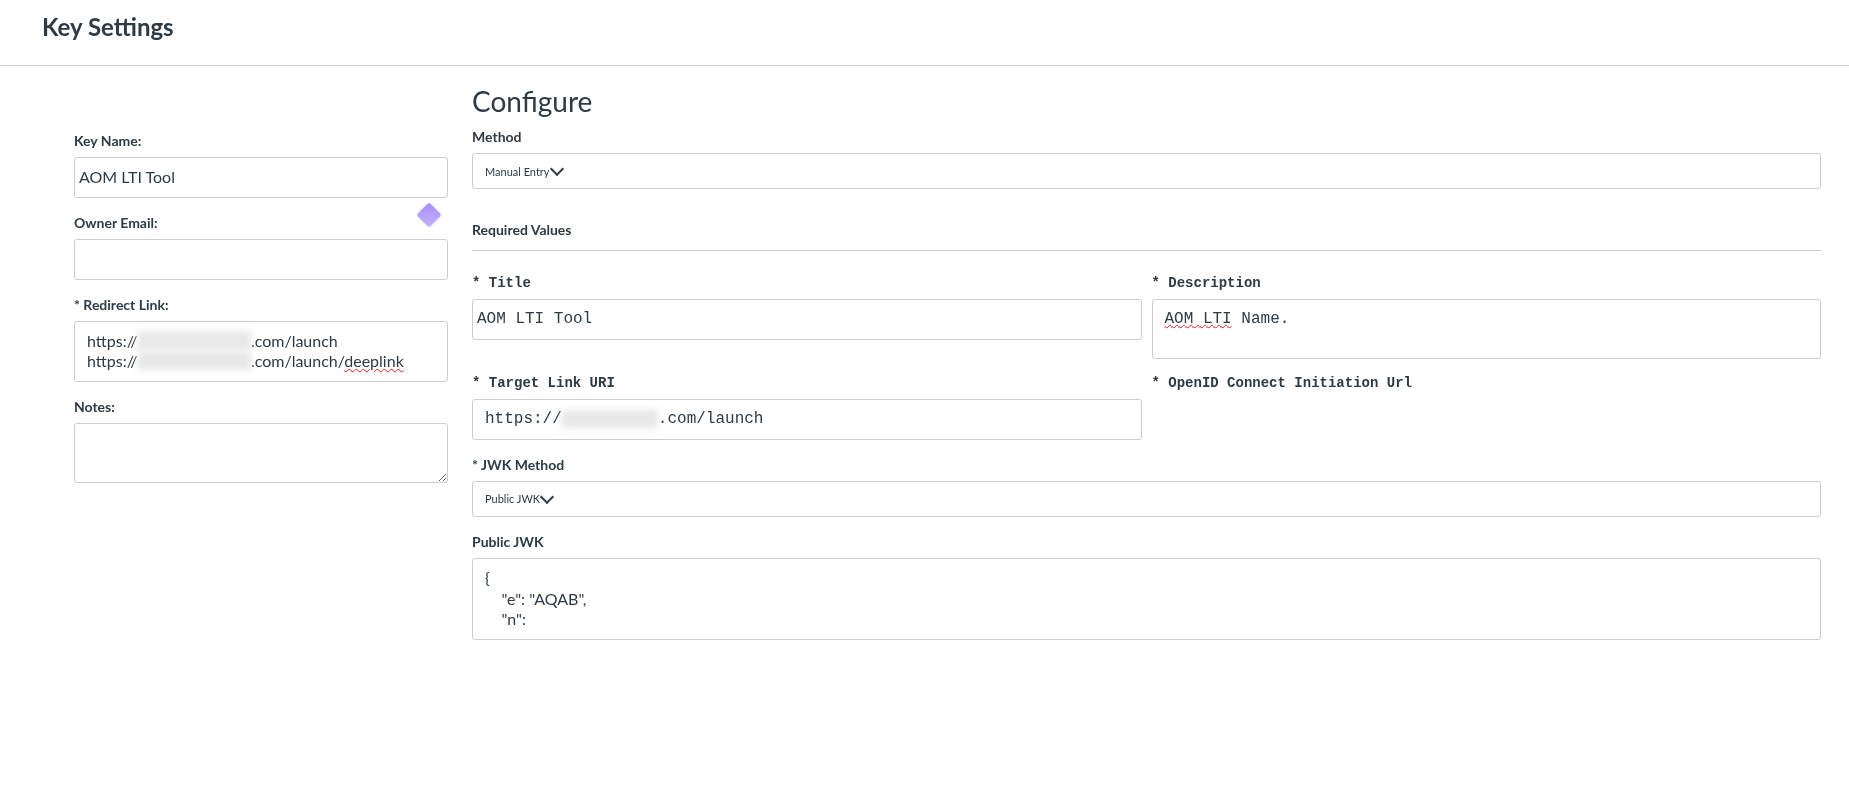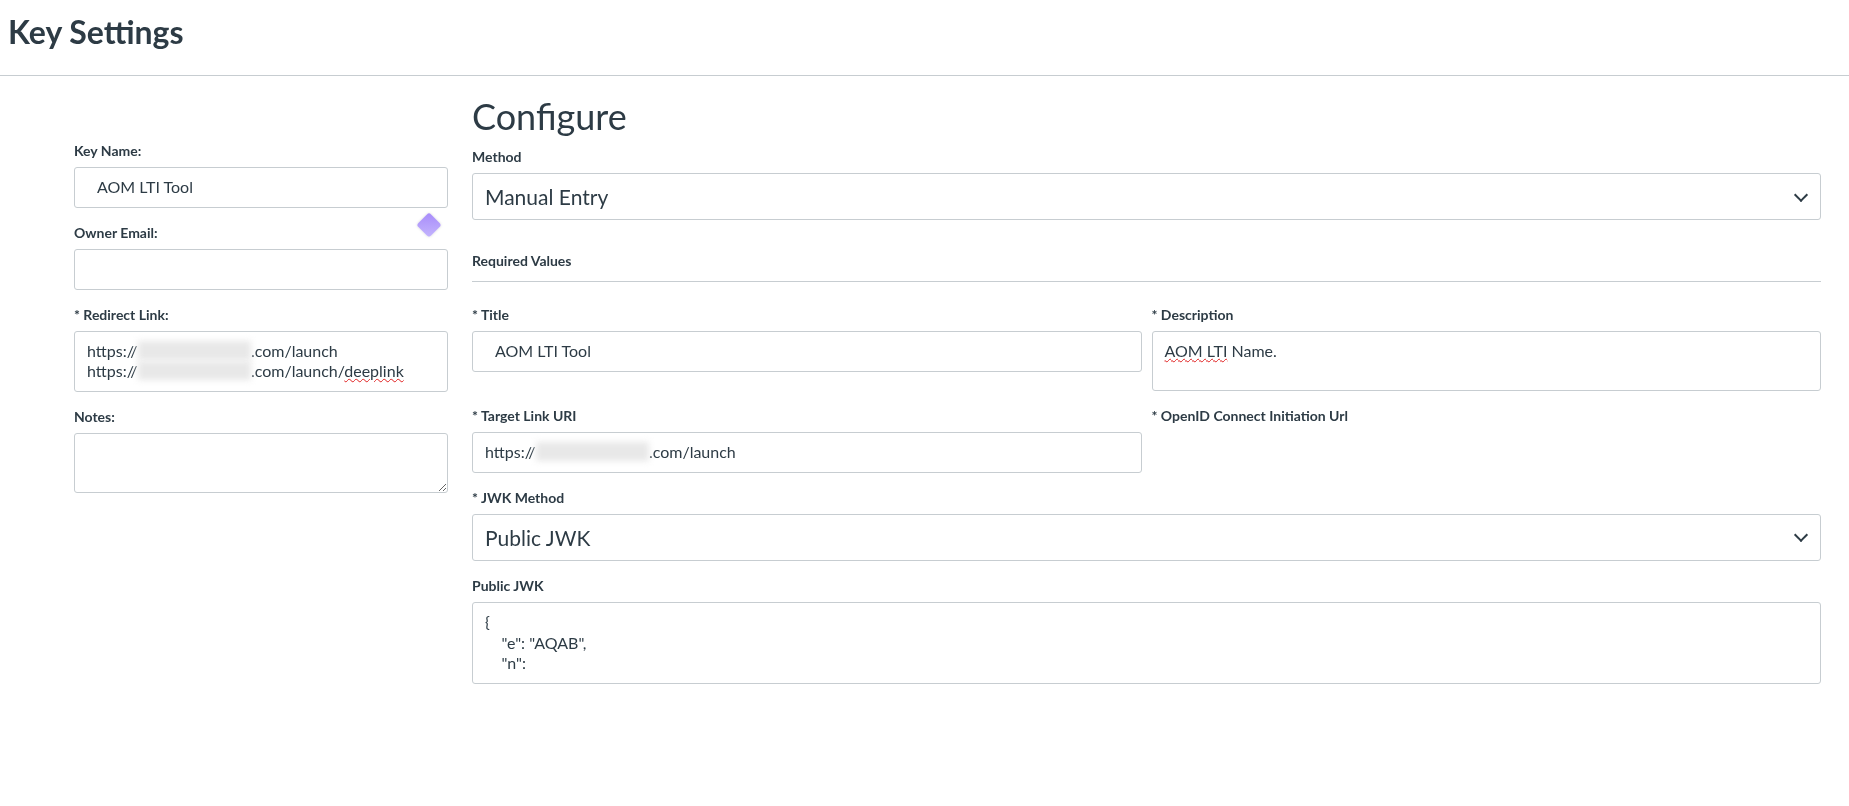--- a/index.html
+++ b/index.html
@@ -10,23 +10,24 @@
     body {
       font-family: "Lato", "Helvetica Neue", Helvetica, Arial, sans-serif;
       color: #2D3B45;
       background: #fff;
     }
     .page-header {
       padding: 12px 8px 24px 8px;
       border-bottom: 1px solid #C7CDD1;
     }
     .page-header h1 {
-      font-size: 32px;
+      font-size: 24px;
       font-weight: 700;
       color: #2D3B45;
+      margin-left: 34px;
     }
     .content {
       display: flex;
       padding: 20px 0 0 0;
     }
     .left-col {
       width: 448px;
       padding: 0 0 0 74px;
       flex-shrink: 0;
       margin-top: 40px;
@@ -39,21 +40,21 @@
       display: block;
       font-size: 14px;
       font-weight: 700;
       color: #2D3B45;
       margin-bottom: 8px;
     }
     .form-input,
     .form-textarea,
     .form-select {
       width: 100%;
-      padding: 9px 22px;
+      padding: 9px 4px;
       font-size: 16px;
       font-family: inherit;
       color: #2D3B45;
       background: #fff;
       border: 1px solid #C7CDD1;
       border-radius: 3px;
       line-height: 1.3;
     }
     .form-textarea {
       resize: vertical;
@@ -62,37 +63,37 @@
     .form-textarea.notes {
       height: 60px;
     }
     .form-group {
       margin-bottom: 16px;
     }
     .left-col .form-group:first-child {
       margin-top: 6px;
     }
     .configure-title {
-      font-size: 36px;
+      font-size: 28px;
       font-weight: 400;
       color: #2D3B45;
       margin-bottom: 10px;
       margin-top: -2px;
     }
     .select-display {
       width: 100%;
       padding: 10px 12px;
-      font-size: 21px;
+      font-size: 11px;
       color: #2D3B45;
       background: #fff;
       border: 1px solid #C7CDD1;
       border-radius: 3px;
       cursor: pointer;
       display: flex;
-      justify-content: space-between;
+      justify-content: flex-start;
       align-items: center;
     }
     .chevron-down {
       width: 14px;
       height: 14px;
       position: relative;
     }
     .chevron-down::before {
       content: "";
       position: absolute;
@@ -112,20 +113,21 @@
       margin-bottom: 12px;
     }
     hr.divider {
       border: none;
       border-top: 1px solid #C7CDD1;
       margin: 12px 0 24px 0;
     }
     .two-col {
       display: flex;
       gap: 10px;
+      font-family: Liberation Mono, monospace;
     }
     .two-col > div {
       flex: 1;
     }
     .redact {
       background: #e8e8e8;
       color: transparent;
       filter: blur(3px);
       user-select: none;
     }

